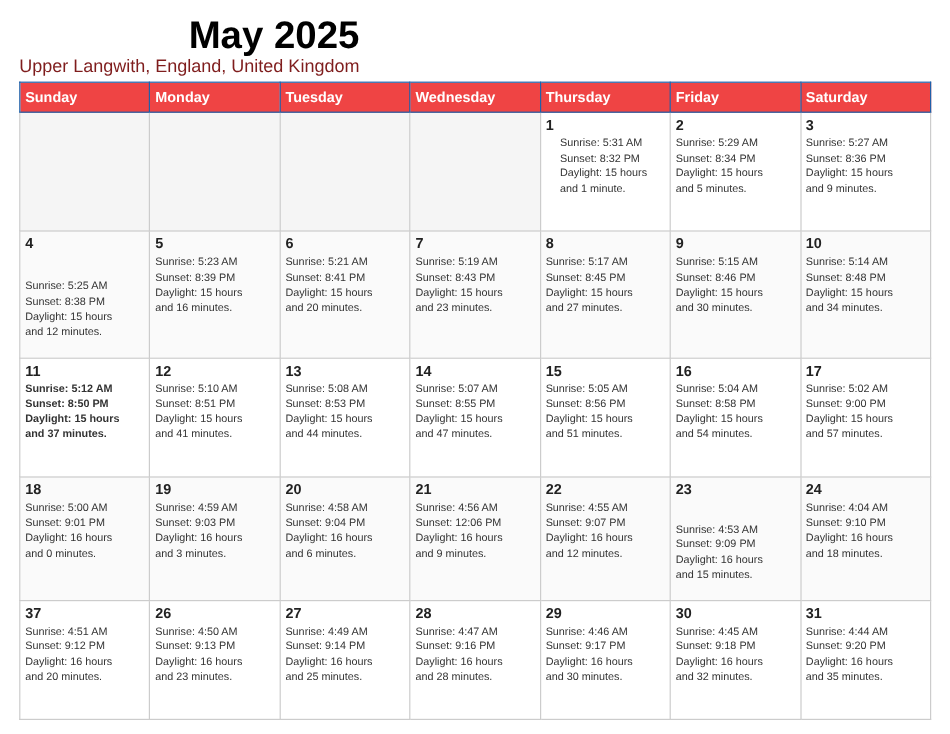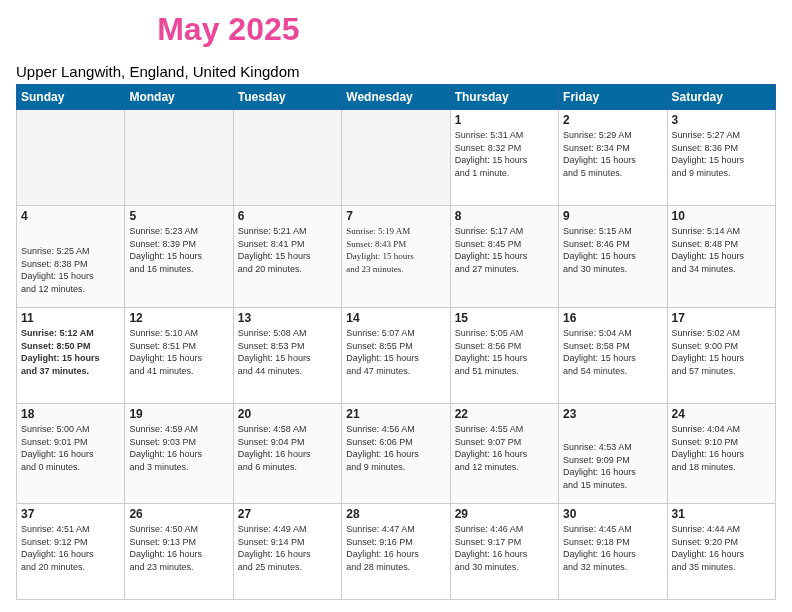--- a/index.html
+++ b/index.html
@@ -37,37 +37,37 @@
     .logo-icon {
       width: 28px;
       height: 28px;
     }
     .title-block {
       text-align: right;
     }
     .month-title {
       font-size: 32px;
       font-weight: bold;
-      color: #ec4899;
+      color: #000000;
       line-height: 1.1;
     }
     .location-title {
       font-size: 15px;
-      color: #000000;
-      margin-top: 16px;
+      color: #7f1d1d;
+      margin-top: 0;
     }
     .calendar {
       flex: 1;
       border: 1px solid #bbb;
       border-collapse: collapse;
       width: 100%;
       table-layout: fixed;
     }
     .calendar th {
-      background: #0369a1;
+      background: #ef4444;
       color: #fff;
       font-size: 12px;
       font-weight: bold;
       padding: 5px 4px;
       text-align: left;
       border: 1px solid #2060a8;
     }
     .calendar td {
       border: 1px solid #ccc;
       vertical-align: top;
@@ -119,21 +119,21 @@
         </tr>
     </thead>
     <tbody id="calendar-body">
     <tr>
           <td class="empty"></td>
           <td class="empty"></td>
           <td class="empty"></td>
           <td class="empty"></td>
           <td>
             <span class="day-num">1</span>
-            <div class="day-info" style="white-space: pre-line;">Sunrise: 5:31 AM
+            <div class="day-info" style="white-space: pre-line; margin-left: 12px;">Sunrise: 5:31 AM
 Sunset: 8:32 PM
 Daylight: 15 hours
 and 1 minute.</div>
           </td>
           <td>
             <span class="day-num">2</span>
             <div class="day-info" style="white-space: pre-line;">Sunrise: 5:29 AM
 Sunset: 8:34 PM
 Daylight: 15 hours
 and 5 minutes.</div>
@@ -163,21 +163,21 @@
           </td>
           <td>
             <span class="day-num">6</span>
             <div class="day-info" style="white-space: pre-line;">Sunrise: 5:21 AM
 Sunset: 8:41 PM
 Daylight: 15 hours
 and 20 minutes.</div>
           </td>
           <td>
             <span class="day-num">7</span>
-            <div class="day-info" style="white-space: pre-line; font-family: Liberation Serif, serif;">Sunrise: 5:19 AM
+            <div class="day-info" style="white-space: pre-line;">Sunrise: 5:19 AM
 Sunset: 8:43 PM
 Daylight: 15 hours
 and 23 minutes.</div>
           </td>
           <td>
             <span class="day-num">8</span>
             <div class="day-info" style="white-space: pre-line;">Sunrise: 5:17 AM
 Sunset: 8:45 PM
 Daylight: 15 hours
 and 27 minutes.</div>
@@ -266,21 +266,21 @@
           <td>
             <span class="day-num">20</span>
             <div class="day-info" style="white-space: pre-line;">Sunrise: 4:58 AM
 Sunset: 9:04 PM
 Daylight: 16 hours
 and 6 minutes.</div>
           </td>
           <td>
             <span class="day-num">21</span>
             <div class="day-info" style="white-space: pre-line;">Sunrise: 4:56 AM
-Sunset: 6:06 PM
+Sunset: 12:06 PM
 Daylight: 16 hours
 and 9 minutes.</div>
           </td>
           <td>
             <span class="day-num">22</span>
             <div class="day-info" style="white-space: pre-line;">Sunrise: 4:55 AM
 Sunset: 9:07 PM
 Daylight: 16 hours
 and 12 minutes.</div>
           </td>

